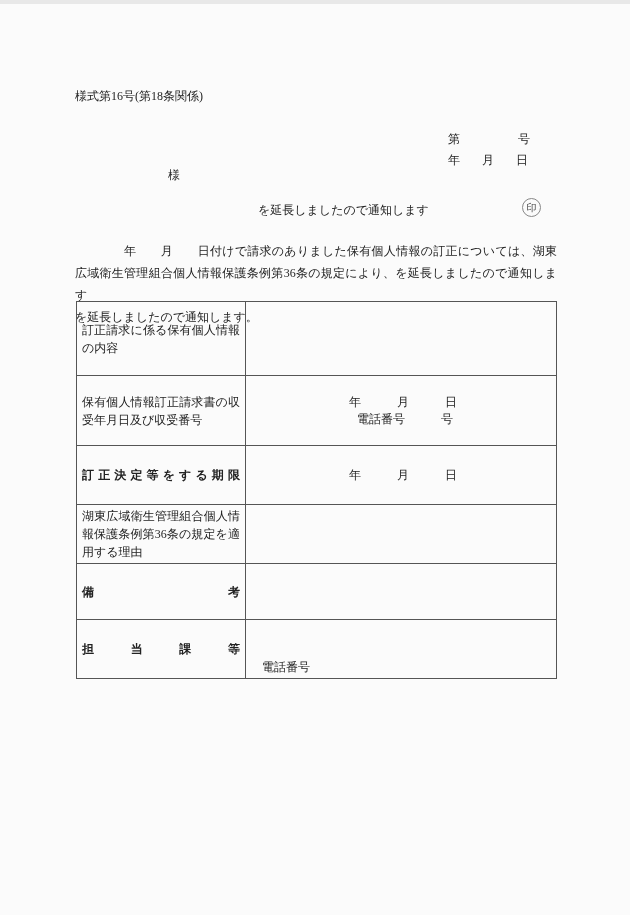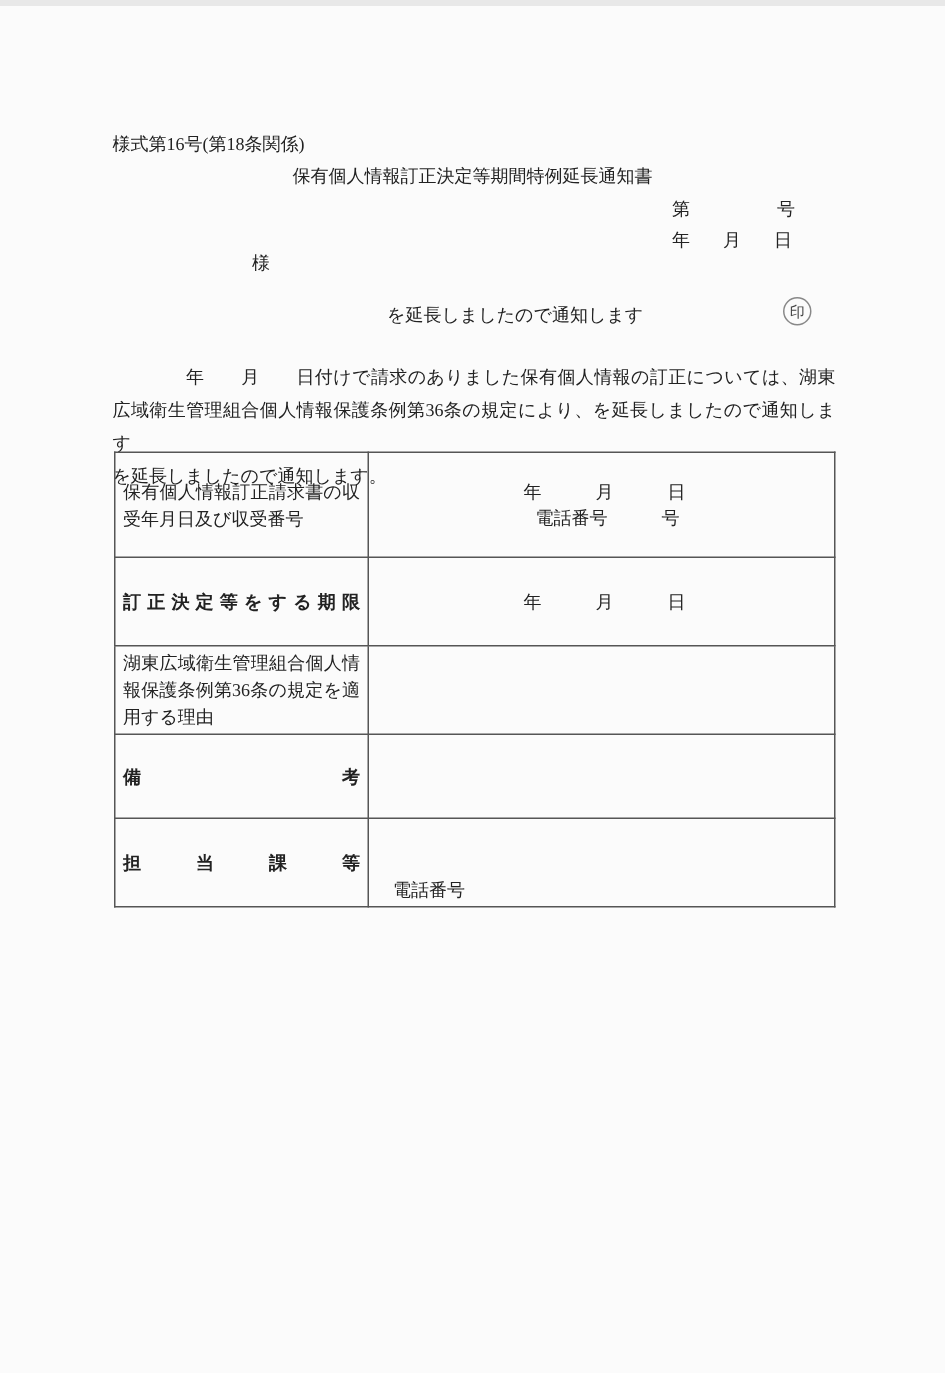--- a/index.html
+++ b/index.html
@@ -72,21 +72,20 @@
   td.bottom-cell { vertical-align: bottom; }
   .phone-line { padding: 0 0 3px 16px; line-height: 15px; }
 </style>
 </head>
 <body>
 
 <div class="page">
 
   <div class="abs form-number">様式第16号(第18条関係)</div>
 
-  <div class="abs doc-title">保有個人情報訂正決定等期間特例延長通知書</div>
 
   <div class="abs doc-number-line">
     <span>第</span>
     <span>号</span>
   </div>
 
   <div class="abs date-line">
     <span>年</span>
     <span>月</span>
     <span>日</span>
@@ -99,20 +98,28 @@
   <div class="abs seal">印</div>
 
   <div class="abs body-paragraph">
     <div class="jline">　　　　年　　月　　日付けで請求のありました保有個人情報の訂正については、湖東</div>
     <div class="jline">広域衛生管理組合個人情報保護条例第36条の規定により、を延長しましたので通知します</div>
     <div>を延長しましたので通知します。</div>
   </div>
 
   <table class="form-table">
     <tbody>
+        <tr style="height:74px;">
+      <td class="label-cell">
+        <div class="label-inner">訂正請求に係る保有個人情報の内容</div>
+      </td>
+      <td>
+        <div class="value-inner"></div>
+      </td>
+    </tr>
     <tr style="height:70px;">
       <td class="label-cell">
         <div class="label-inner">保有個人情報訂正請求書の収受年月日及び収受番号</div>
       </td>
       <td>
         <div class="value-inner pad-a">年　　　月　　　日</div>
         <div class="value-inner pad-b">電話番号　　　号</div>
       </td>
     </tr>
     <tr style="height:59px;">

